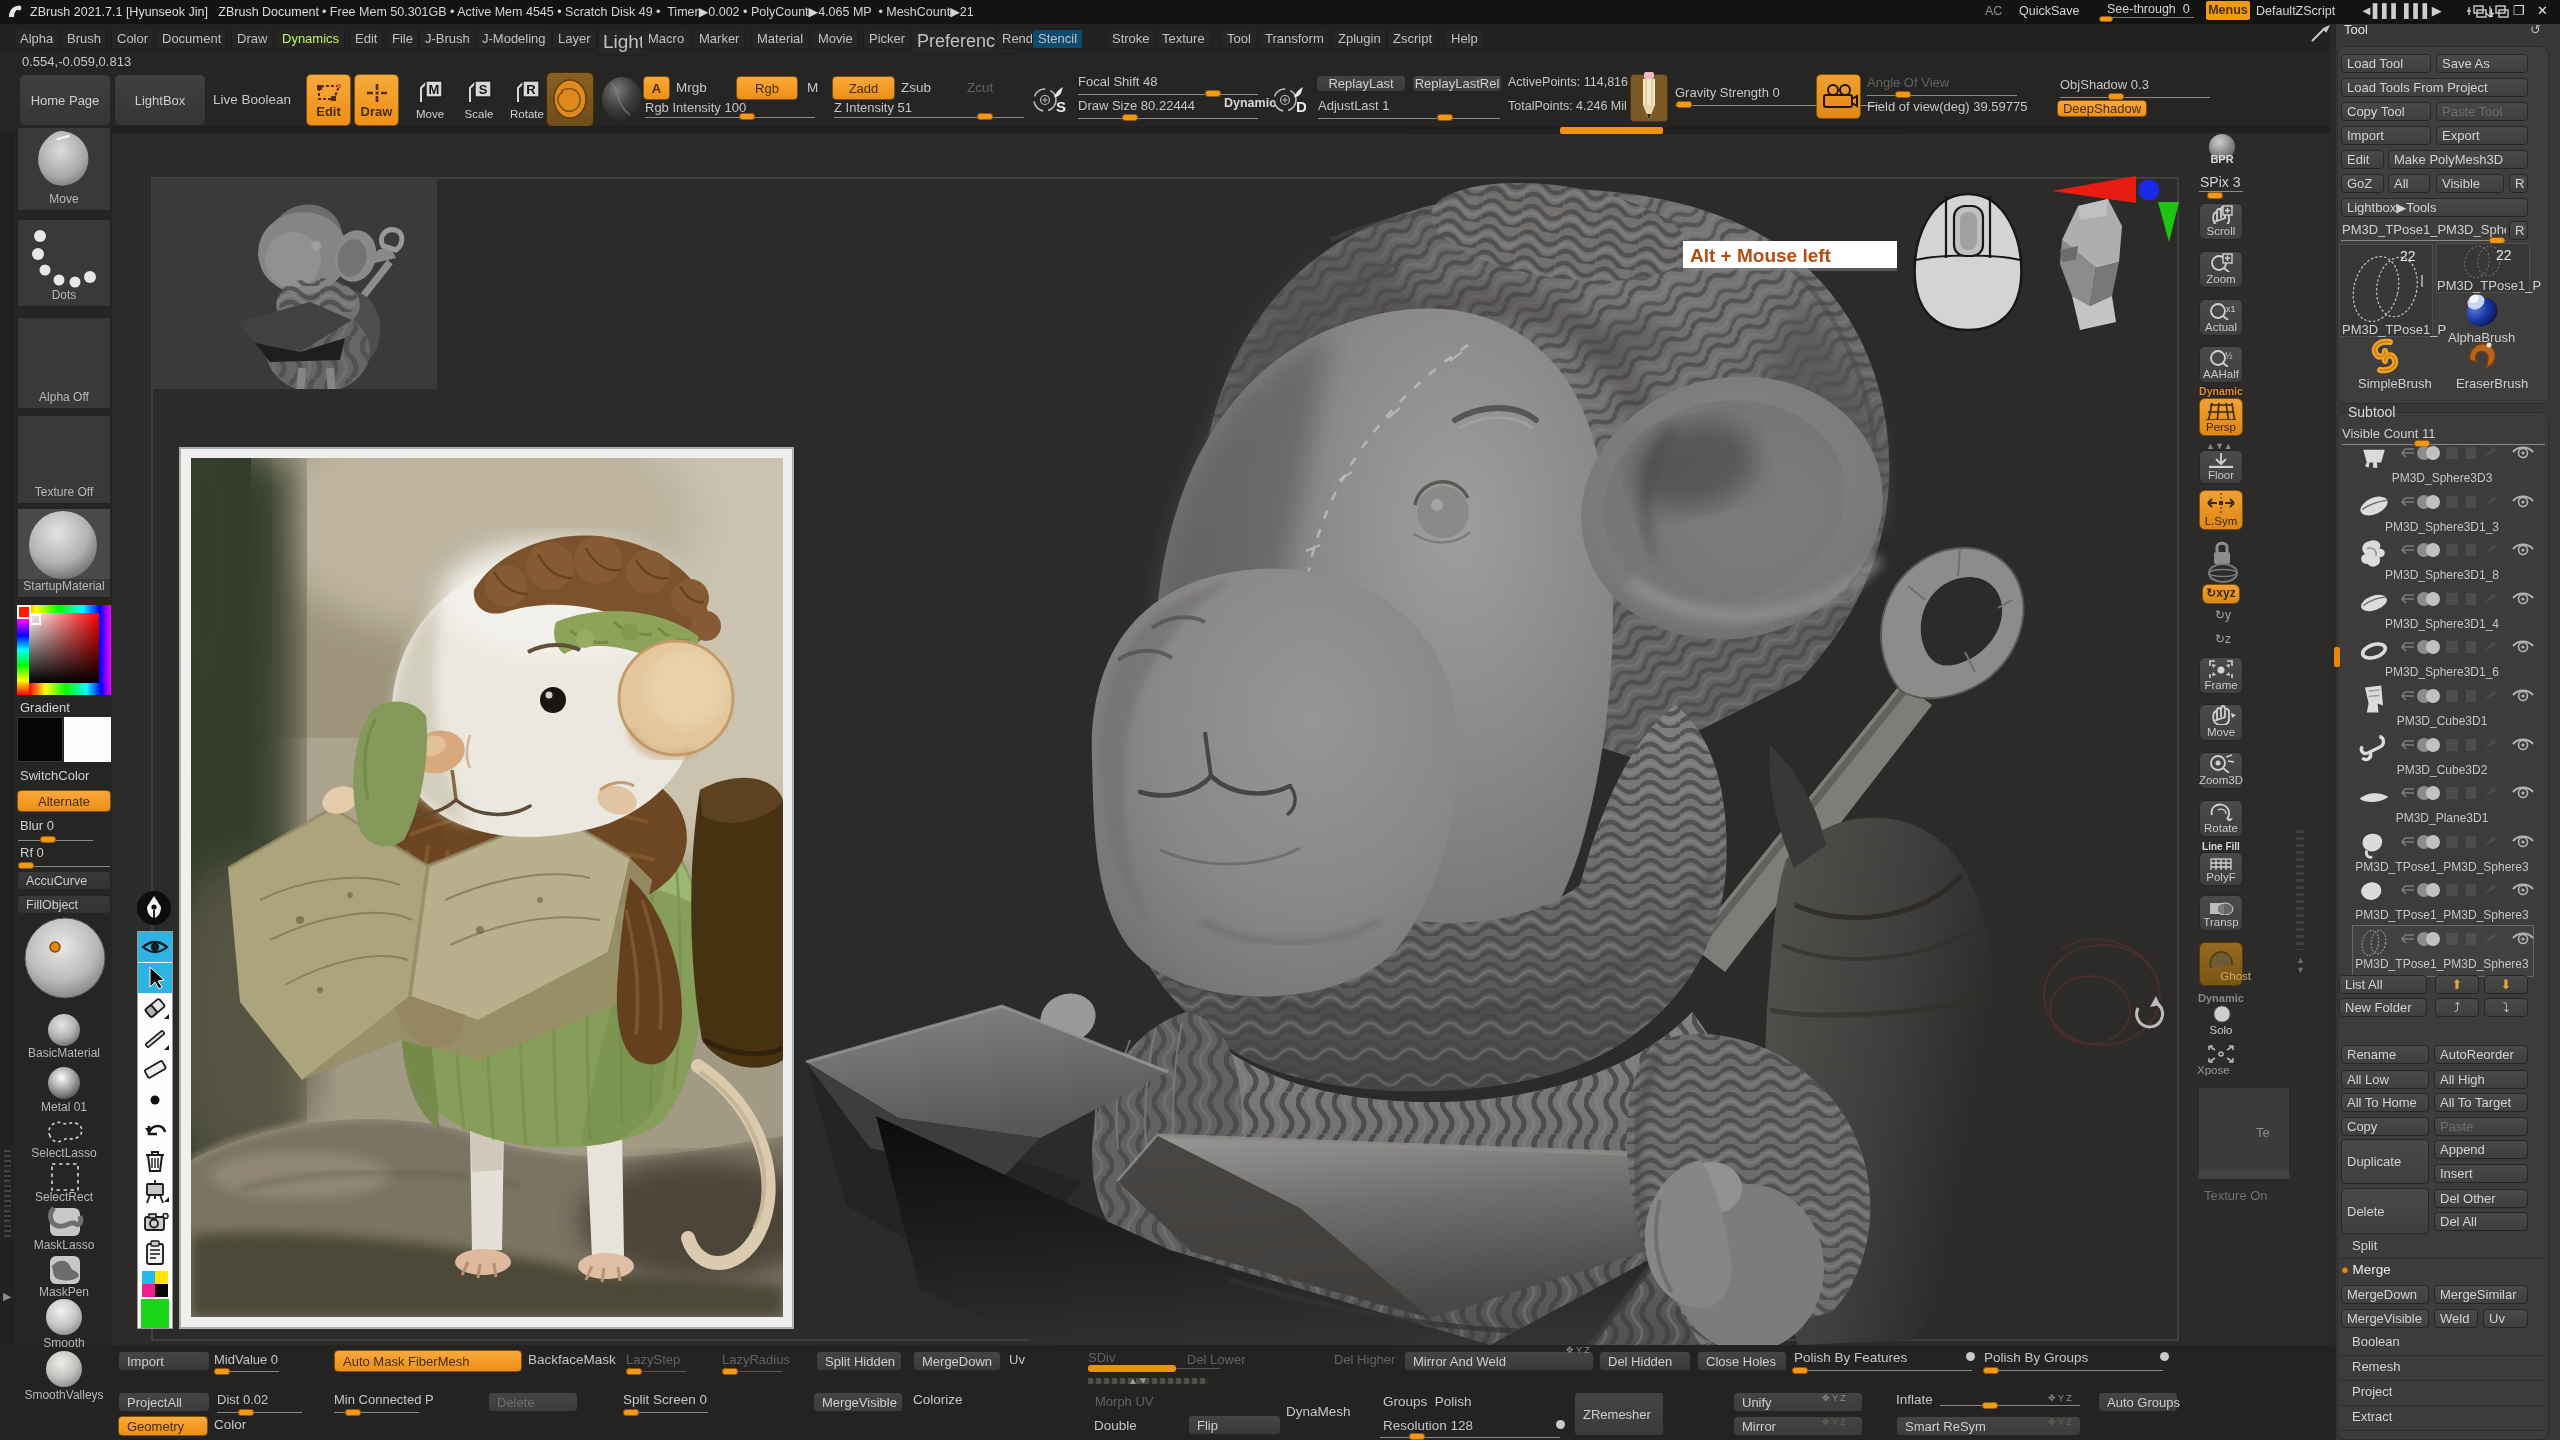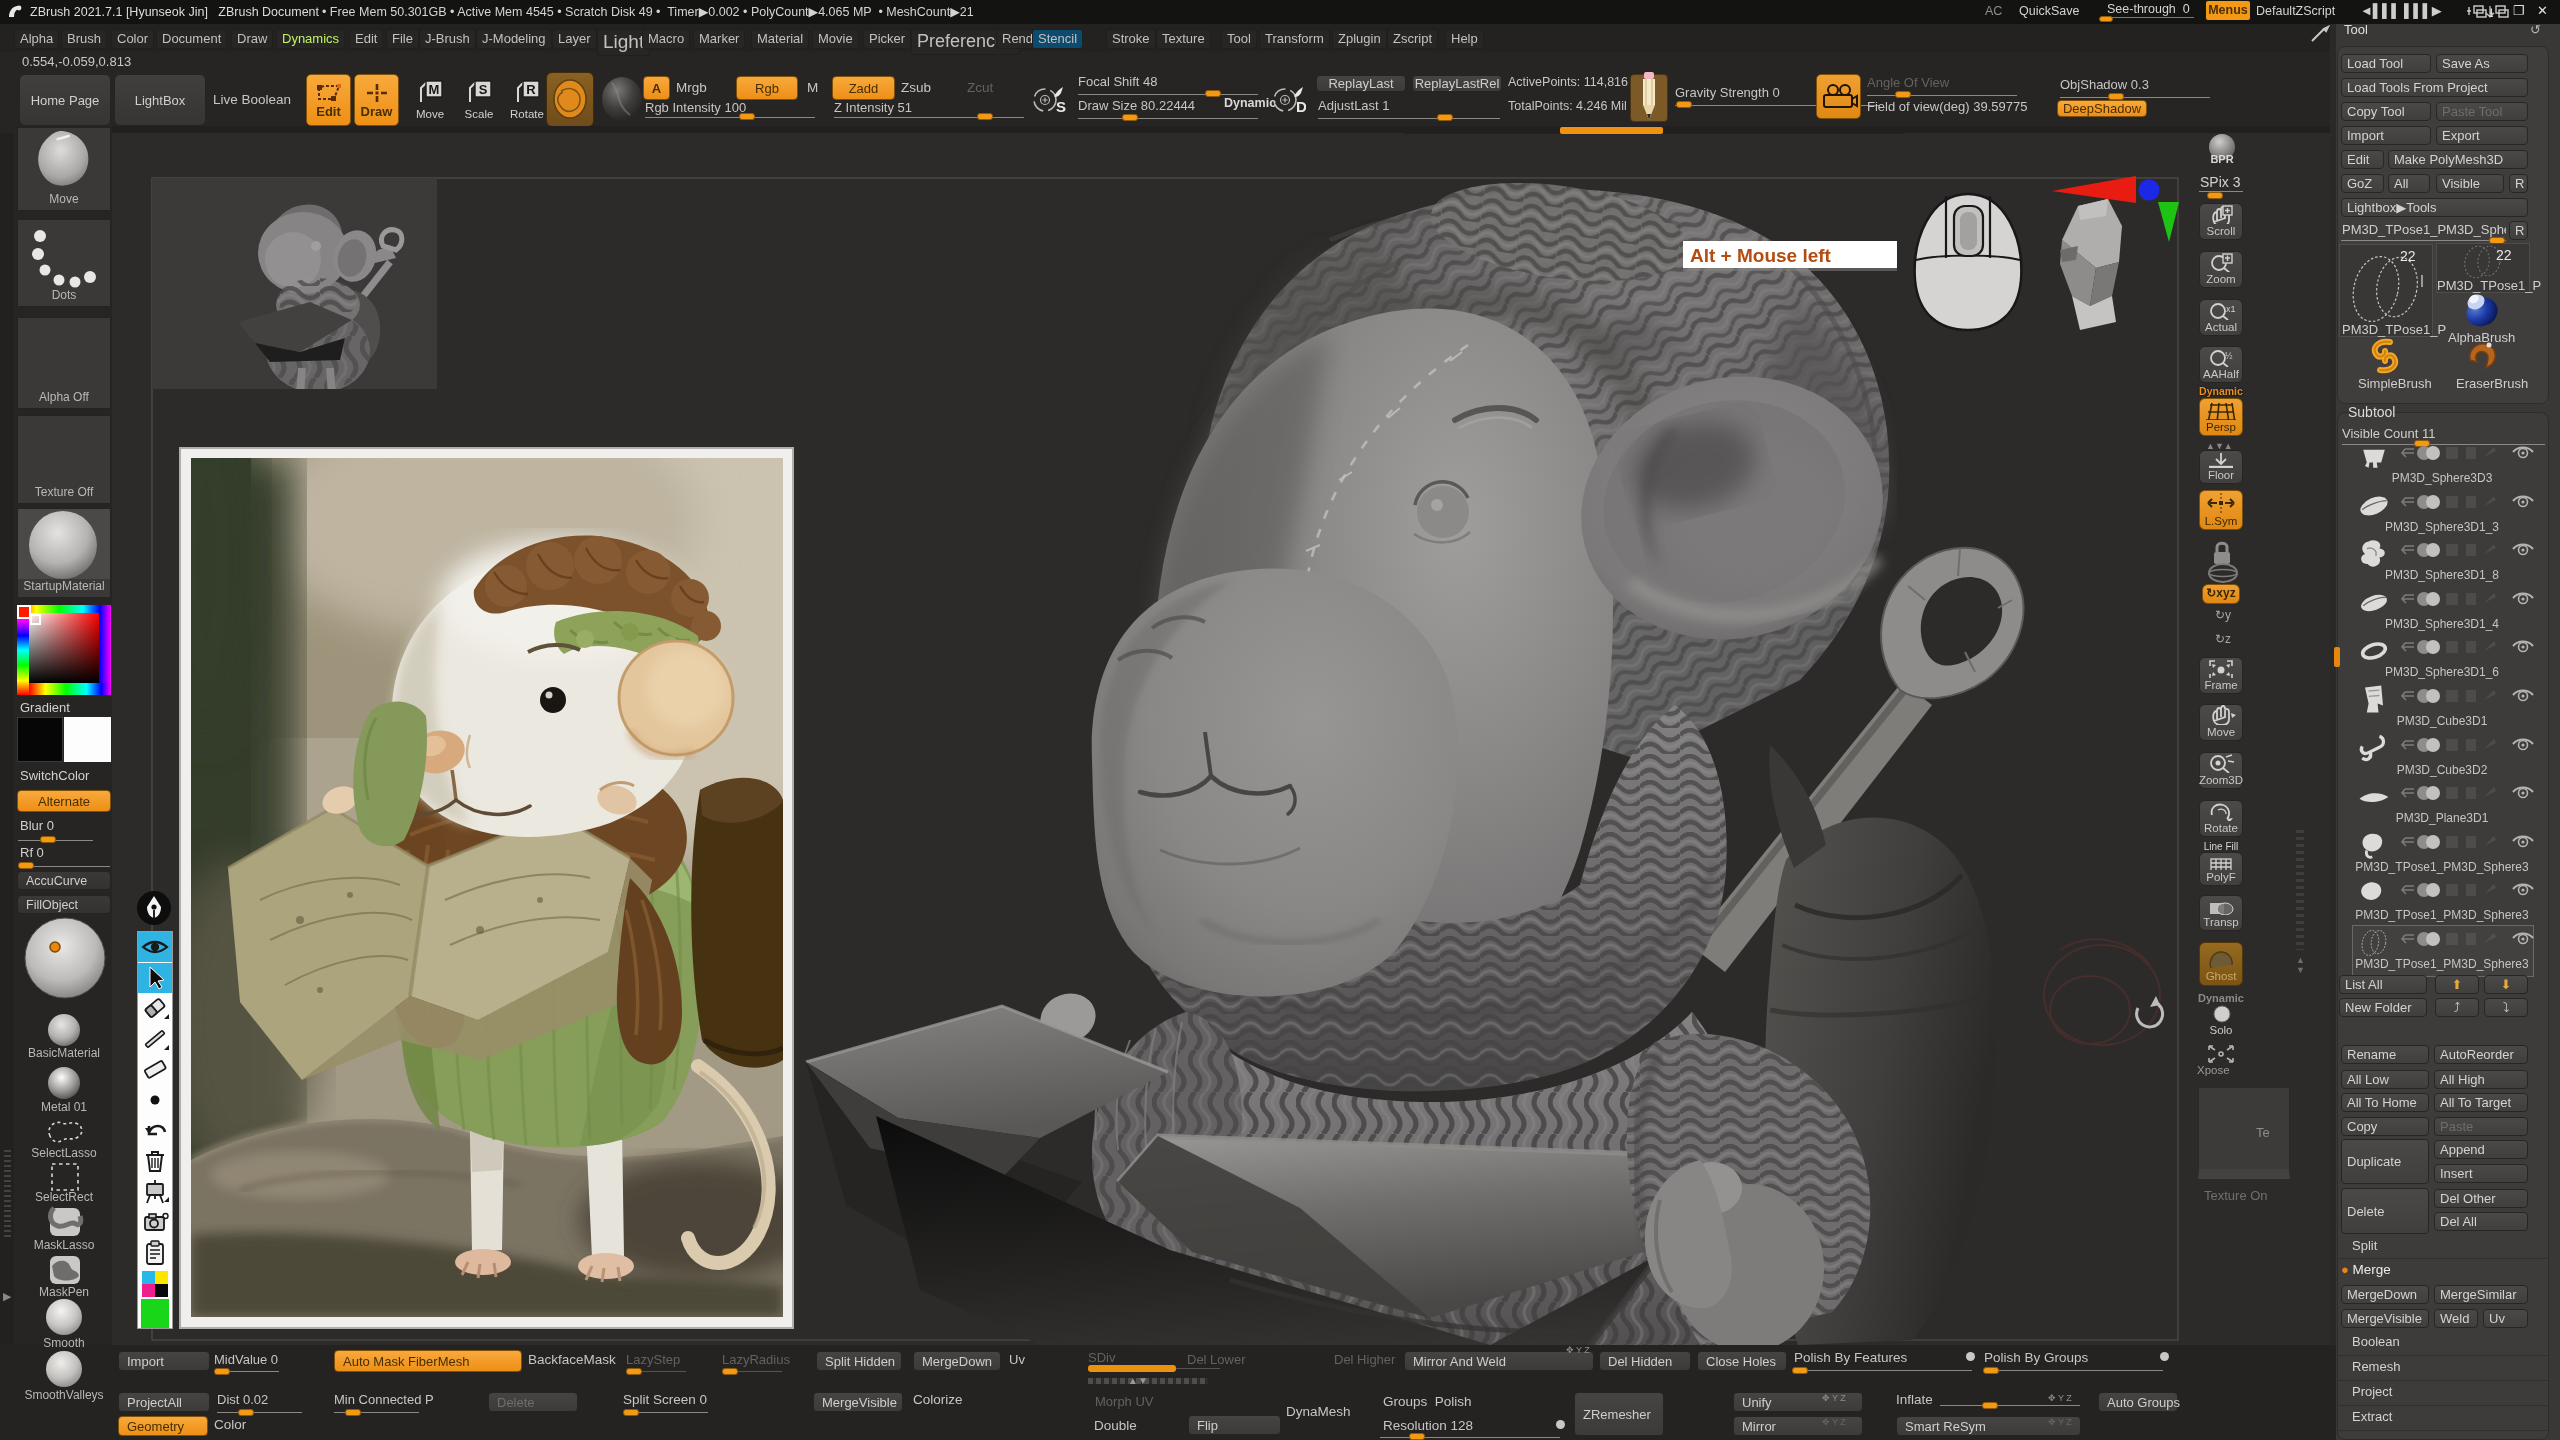--- a/index.html
+++ b/index.html
@@ -551,40 +551,40 @@
     <path d="M20 4 l6 -2 M22 8 l6 1" stroke="#d2d1cf" stroke-width="1.4"></path>
   </svg>
 <div class="a" style="left:2191px;top:774px;width:60px;text-align:center;font-size:11.5px;color:#c9c8c6">Zoom3D</div>
 <div class="rb" style="left:2199px;top:800px;width:44px;height:37px"></div>
 <svg class="a" style="left:2206.0px;top:801px" width="30" height="20" viewBox="0 0 30 20">
     <path d="M6 14 C4 7 10 2 17 4 C23 6 25 13 21 18" stroke="#d2d1cf" stroke-width="1.8" fill="none"></path>
     <path d="M21 18 l6 -1 l-4 5 Z" fill="#d2d1cf" stroke="none"></path>
     <path d="M12 9 C16 7 20 9 20 13" stroke="#d2d1cf" stroke-width="1.2" fill="none"></path>
   </svg>
 <div class="a" style="left:2191px;top:822px;width:60px;text-align:center;font-size:11.5px;color:#c9c8c6">Rotate</div>
-<div class="a" style="left:2197px;top:841px;width:48px;text-align:center;font-size:10px;font-weight:normal;color:#d8d7d5">Line Fill</div>
+<div class="a" style="left:2197px;top:841px;width:48px;text-align:center;font-size:10px;font-weight:bold;color:#d8d7d5">Line Fill</div>
 <div class="rb" style="left:2199px;top:852px;width:44px;height:34px"></div>
 <svg class="a" style="left:2206.0px;top:853px" width="30" height="17" viewBox="0 0 30 17">
     <g stroke="#d2d1cf" stroke-width="1.3" fill="none">
       <rect x="5" y="6" width="20" height="16"></rect>
       <path d="M5 10 L25 10 M5 14 L25 14 M5 18 L25 18 M10 6 L10 22 M15 6 L15 22 M20 6 L20 22"></path>
     </g>
   </svg>
 <div class="a" style="left:2191px;top:871px;width:60px;text-align:center;font-size:11.5px;color:#c9c8c6">PolyF</div>
 <div class="rb" style="left:2199px;top:895px;width:44px;height:36px"></div>
 <svg class="a" style="left:2206.0px;top:896px" width="30" height="19" viewBox="0 0 30 19">
     <rect x="4" y="7" width="14" height="11" fill="#bdbcba"></rect>
     <ellipse cx="19" cy="13" rx="8" ry="6" fill="#6e6d6b" fill-opacity="0.8" stroke="#d2d1cf" stroke-width="1"></ellipse>
   </svg>
 <div class="a" style="left:2191px;top:916px;width:60px;text-align:center;font-size:11.5px;color:#c9c8c6">Transp</div>
 <div class="a" style="left:2199px;top:942px;width:44px;height:44px;background:linear-gradient(#96691f,#7a5414);border:1px solid #52370a;border-radius:6px"></div>
 <svg class="a" style="left:2206px;top:948px" width="30" height="24" viewBox="0 0 30 24">
     <path d="M5 20 C2 12 8 4 15 4 C22 4 27 10 26 17" fill="#6e5a34" stroke="#4e3c14" stroke-width="1.5"></path>
   </svg>
-<div class="a" style="left:2191px;top:970px;width:60px;text-align:center;font-size:11.5px;color:#caa96a">Ghost</div>
+<div class="a" style="left:2191px;top:970px;width:60px;text-align:right;font-size:11.5px;color:#caa96a">Ghost</div>
 <div class="a" style="left:2197px;top:992px;width:48px;text-align:center;font-size:11px;font-weight:bold;color:#8a8987">Dynamic</div>
 <svg class="a" style="left:2210px;top:1005px" width="24" height="20" viewBox="0 0 24 20">
     <circle cx="12" cy="9" r="8" fill="#cfcecc"></circle>
     <circle cx="12" cy="9" r="8" fill="none" stroke="#6a6967" stroke-width="1"></circle>
   </svg>
 <div class="a" style="left:2197px;top:1024px;width:48px;text-align:center;font-size:11.5px;color:#c9c8c6">Solo</div>
 <svg class="a" style="left:2203px;top:1042px" width="36" height="24" viewBox="0 0 36 24">
     <g stroke="#b5b4b2" stroke-width="1.6" fill="none">
       <path d="M18 12 m-2 0 a2 2 0 1 0 4 0 a2 2 0 1 0 -4 0"></path>
       <path d="M6 4 L12 8 M6 20 L12 16 M30 4 L24 8 M30 20 L24 16"></path>

